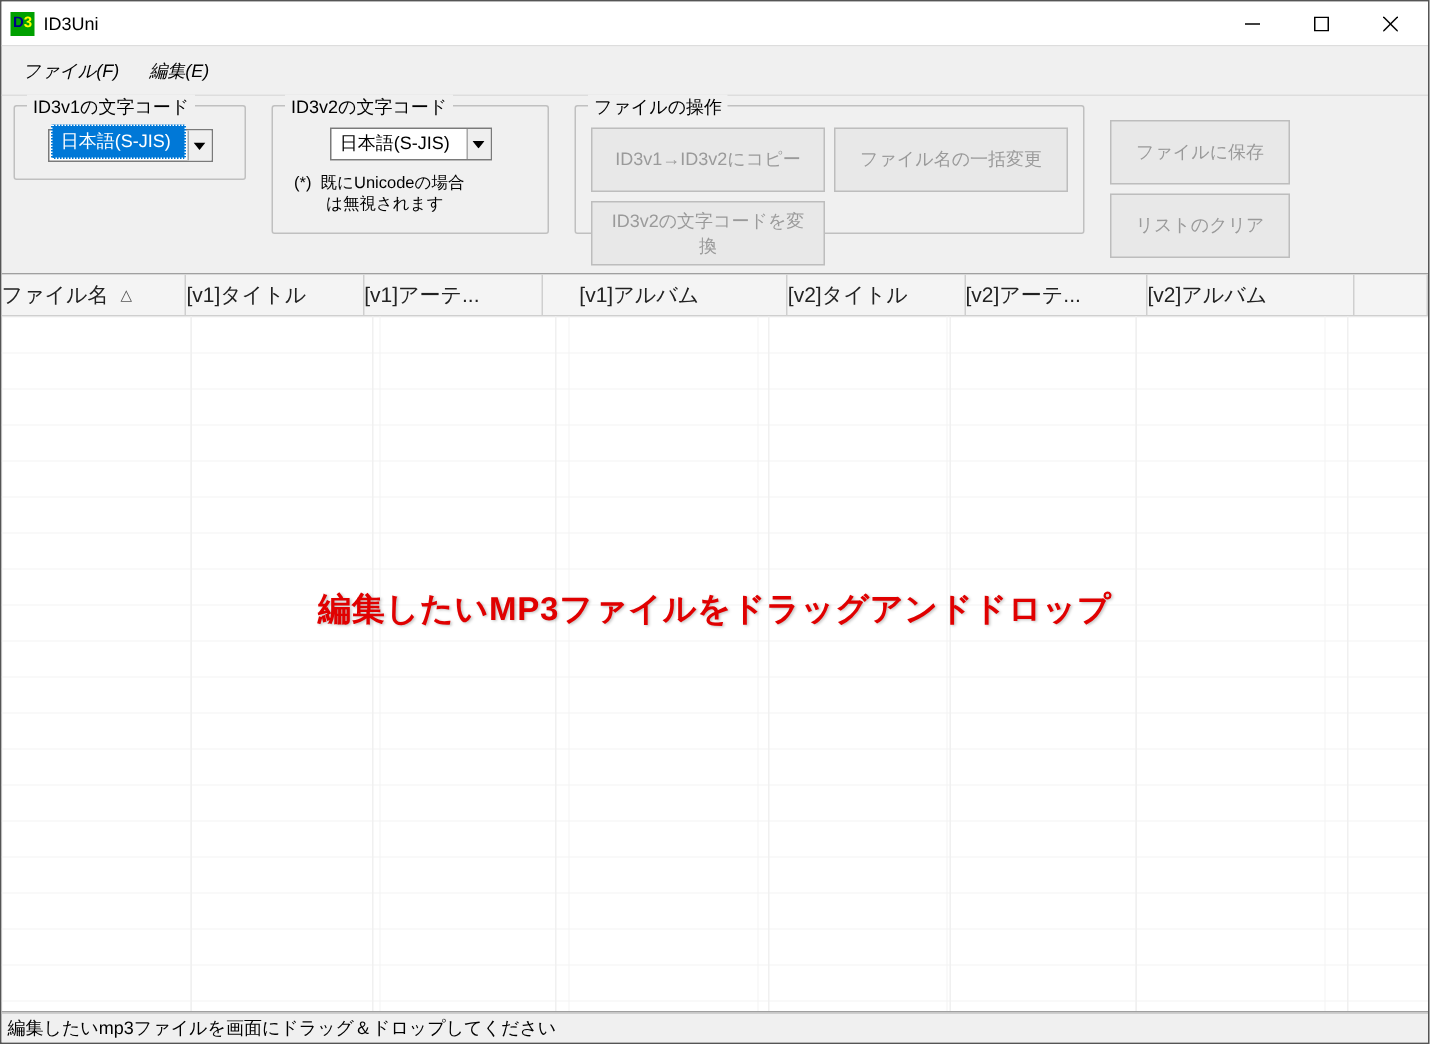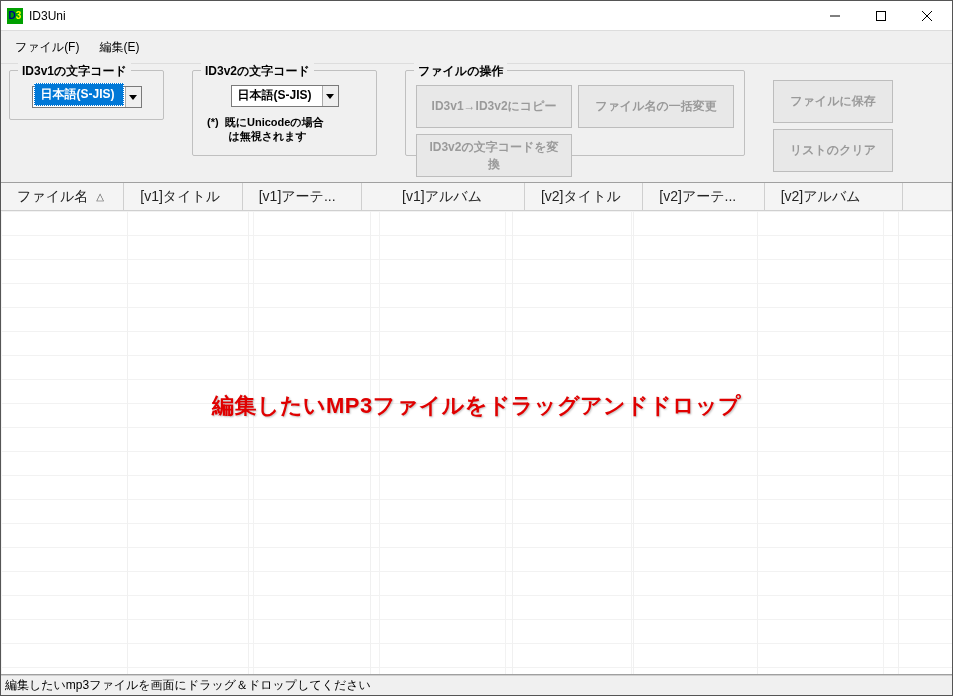--- a/index.html
+++ b/index.html
@@ -47,36 +47,36 @@
     .win-btn svg { stroke: #000; stroke-width: 1; fill: none; }
 
     
     .menubar {
       height: 22px;
       background: #f0f0f0;
       display: flex;
       align-items: center;
       padding: 16px 4px;
       border-bottom: 1px solid #ddd;
+      font-style: italic;
     }
     .menu-item {
       padding: 3px 10px;
       color: #000;
       font-size: 12px;
       cursor: default;
     }
 
     
     .toolbar-area {
       padding: 6px 8px 10px 8px;
       display: flex;
-      gap: 28px;
+      gap: 17px;
       align-items: flex-start;
       background: #f0f0f0;
-      font-weight: bold;
     }
     .groupbox {
       border: 1px solid #c0c0c0;
       border-radius: 2px;
       position: relative;
       padding: 14px 10px 10px 10px;
       background: #f0f0f0;
     }
     .groupbox-legend {
       position: absolute;
@@ -158,21 +158,21 @@
       overflow: hidden;
     }
     .thead {
       display: flex;
       background: #f4f4f4;
       border-bottom: 1px solid #cfcfcf;
       height: 28px;
     }
     .th {
       border-right: 1px solid #cfcfcf;
-      padding: 5px 16px;
+      padding: 5px 0;
       font-size: 14px;
       color: #222;
       white-space: nowrap;
       overflow: hidden;
       display: flex;
       align-items: center;
     }
     .th .sort {
       margin-left: 8px;
       font-size: 10px;

